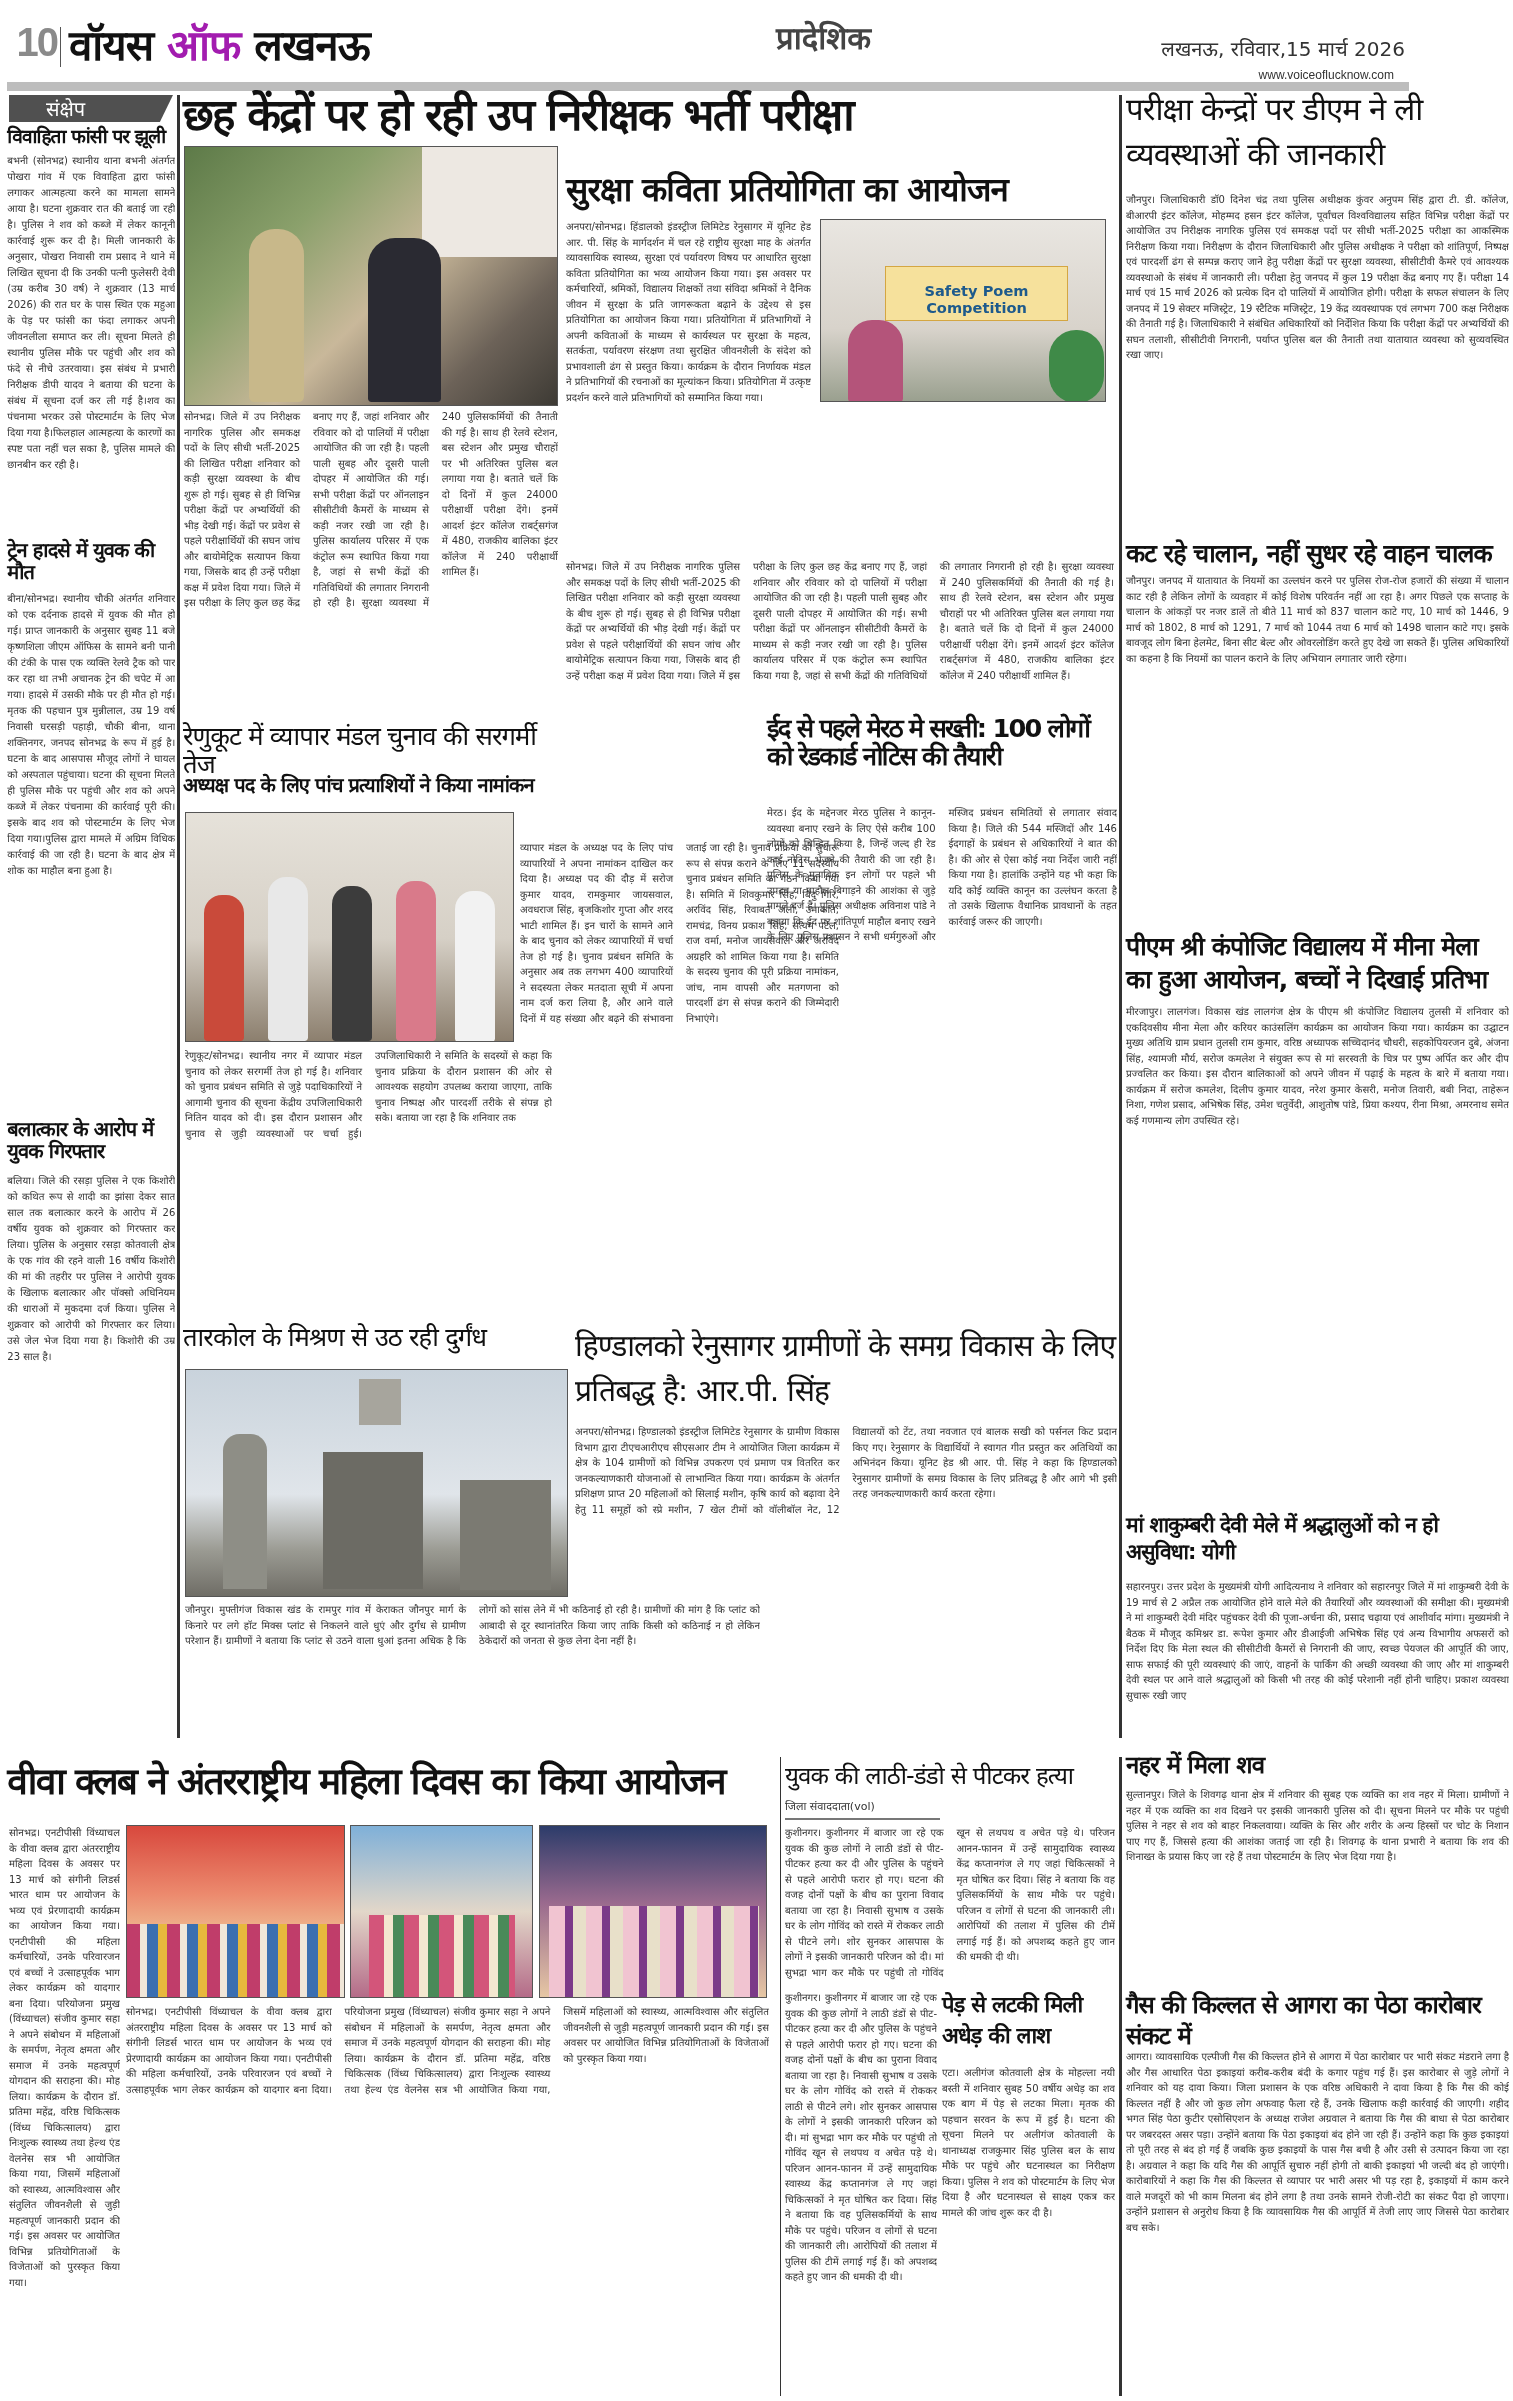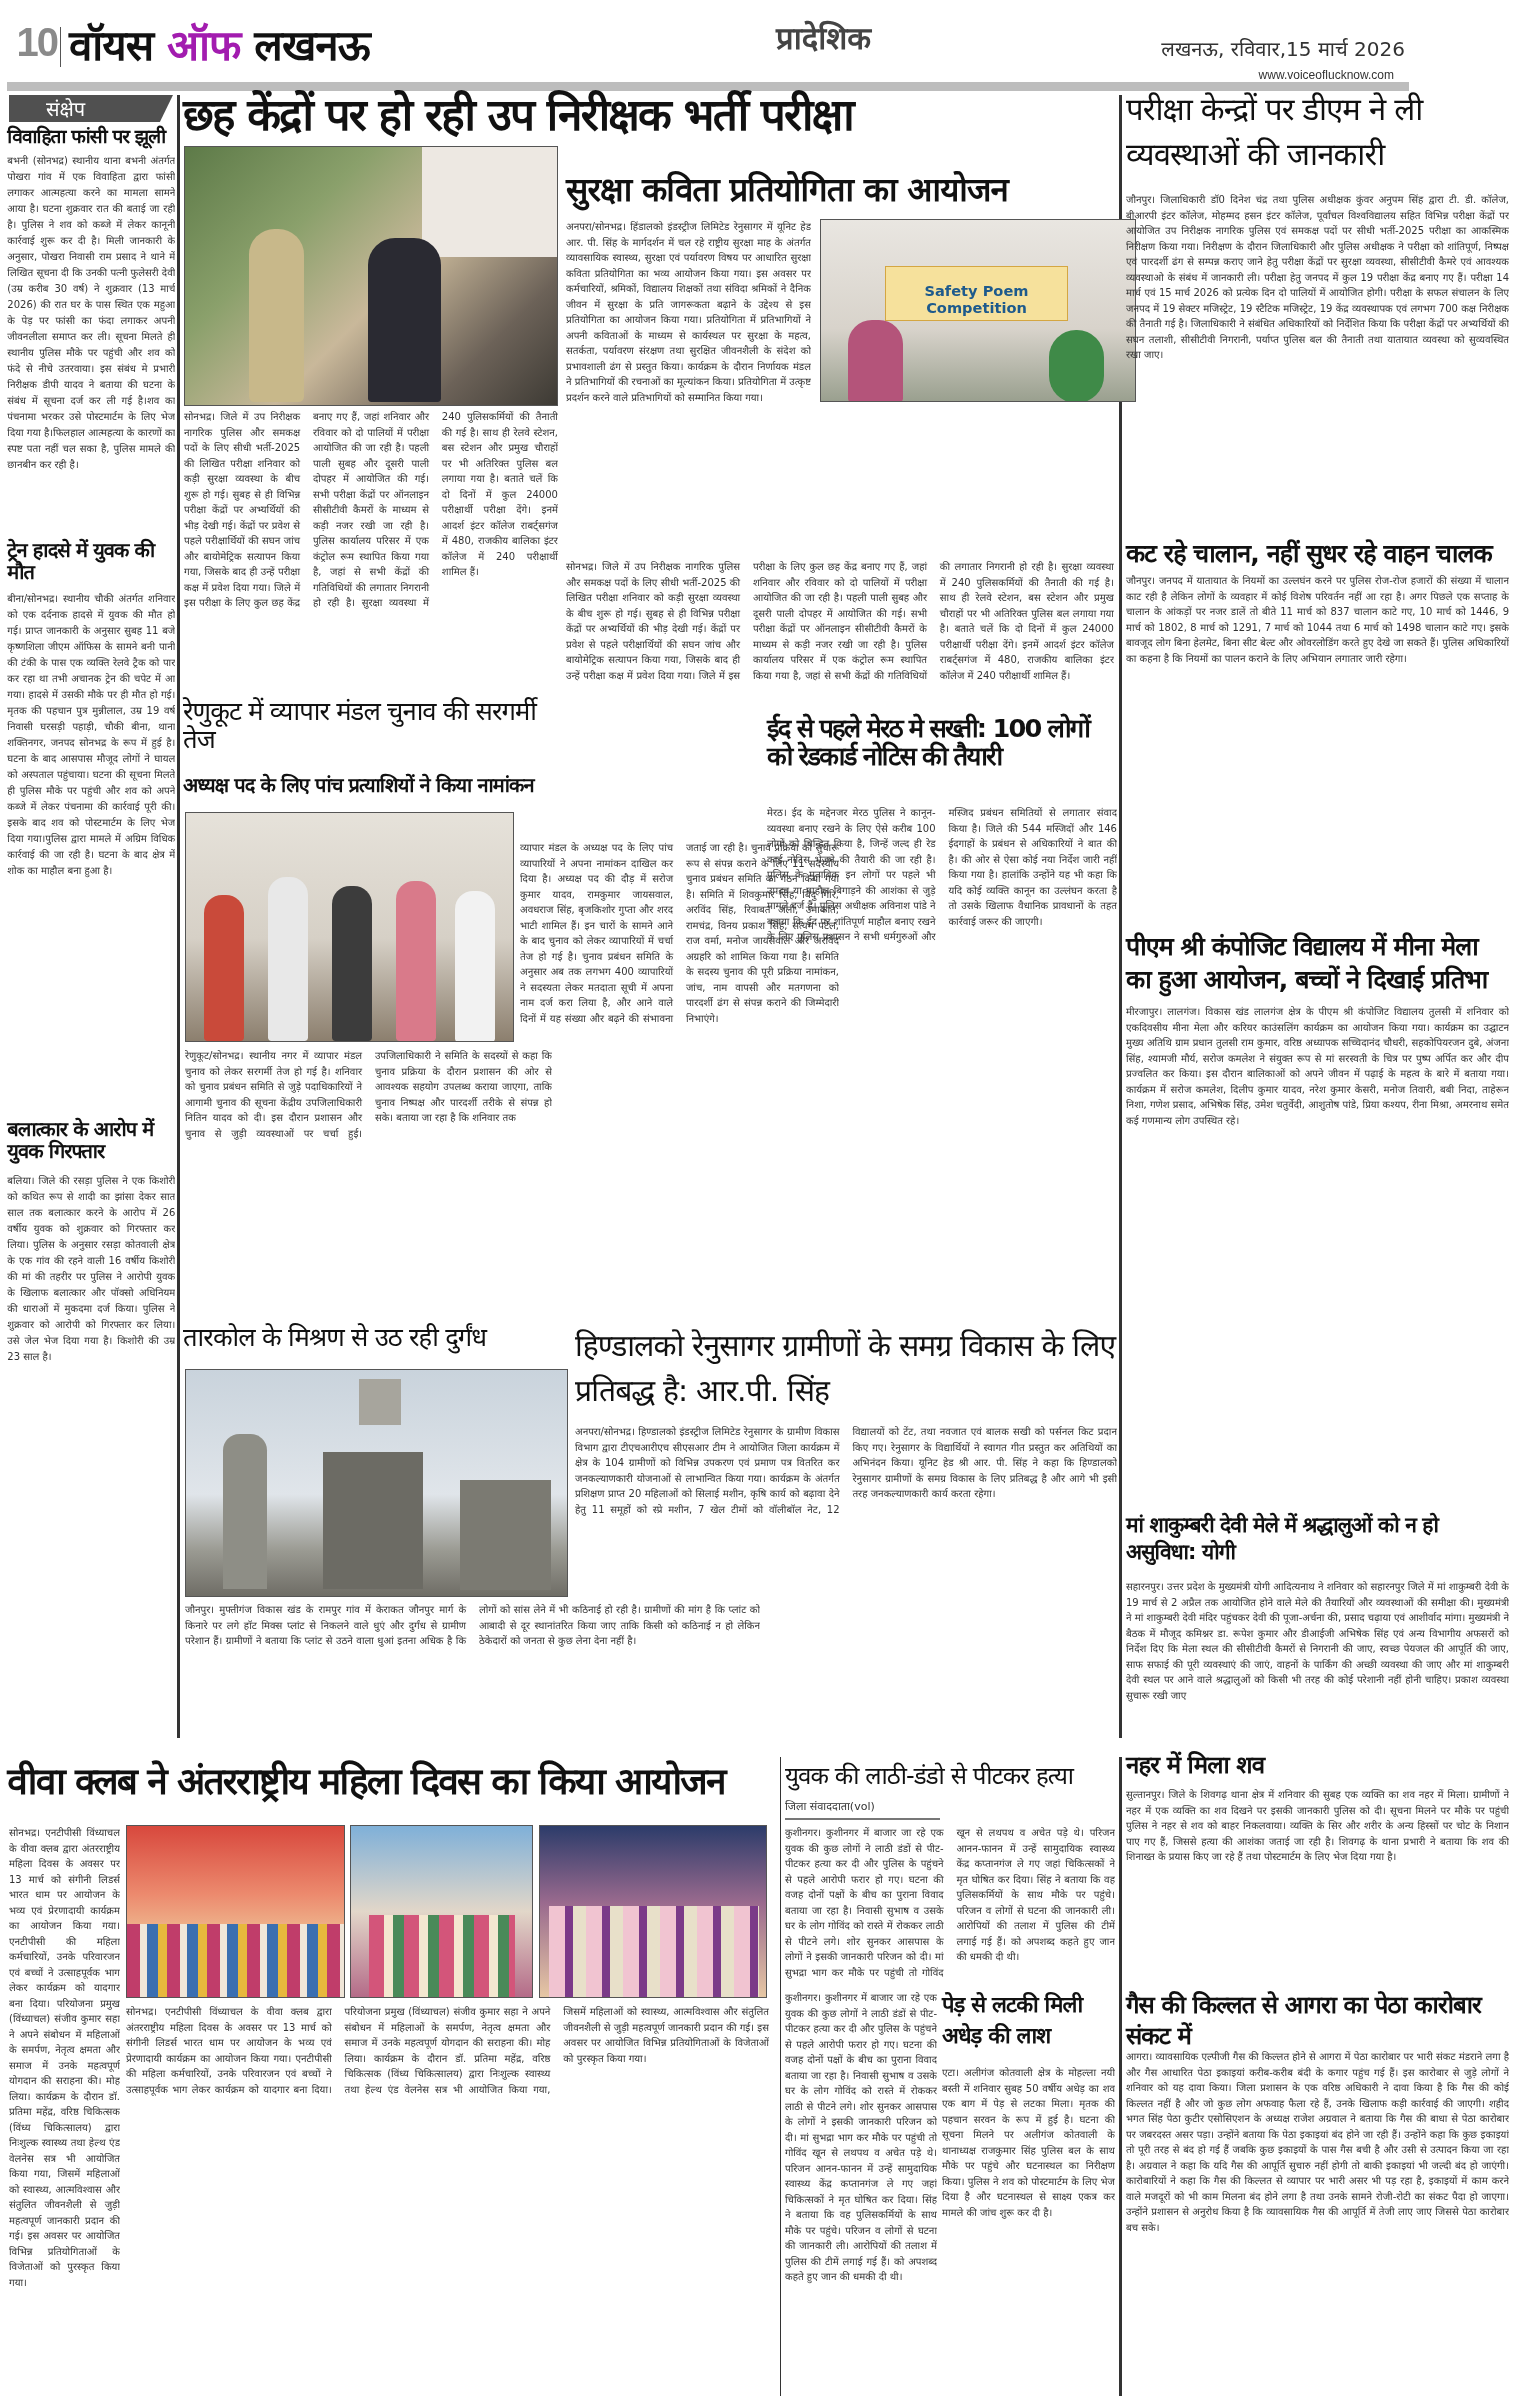--- a/index.html
+++ b/index.html
@@ -54,34 +54,34 @@
 <div class="abs hl light" style="left:183px;top:91px;width:931px;font-size:44px;font-weight:bold;letter-spacing:-1.8px">छह केंद्रों पर हो रही उप निरीक्षक भर्ती परीक्षा</div>
 <div class="abs photo" style="left:184px;top:146px;width:374px;height:260px;background:linear-gradient(135deg,#5d7a48 0%,#8aa06b 30%,#c9b89a 55%,#6c6258 80%,#3d3a34 100%)">
   <div style="position:absolute;left:64px;top:82px;width:55px;height:173px;background:#c8b88a;border-radius:25.6px 25.6px 5.5px 5.5px"></div>
   <div style="position:absolute;left:237px;top:0;width:137px;height:110px;background:#ede8e2"></div>
   <div style="position:absolute;left:183px;top:91px;width:73px;height:164px;background:#2a2a32;border-radius:27px 27px 3.7px 3.7px"></div>
 </div>
 <div class="abs body cols3" style="left:184px;top:409px;width:374px;height:303px;font-size:10px">सोनभद्र। जिले में उप निरीक्षक नागरिक पुलिस और समकक्ष पदों के लिए सीधी भर्ती-2025 की लिखित परीक्षा शनिवार को कड़ी सुरक्षा व्यवस्था के बीच शुरू हो गई। सुबह से ही विभिन्न परीक्षा केंद्रों पर अभ्यर्थियों की भीड़ देखी गई। केंद्रों पर प्रवेश से पहले परीक्षार्थियों की सघन जांच और बायोमेट्रिक सत्यापन किया गया, जिसके बाद ही उन्हें परीक्षा कक्ष में प्रवेश दिया गया। जिले में इस परीक्षा के लिए कुल छह केंद्र बनाए गए हैं, जहां शनिवार और रविवार को दो पालियों में परीक्षा आयोजित की जा रही है। पहली पाली सुबह और दूसरी पाली दोपहर में आयोजित की गई। सभी परीक्षा केंद्रों पर ऑनलाइन सीसीटीवी कैमरों के माध्यम से कड़ी नजर रखी जा रही है। पुलिस कार्यालय परिसर में एक कंट्रोल रूम स्थापित किया गया है, जहां से सभी केंद्रों की गतिविधियों की लगातार निगरानी हो रही है। सुरक्षा व्यवस्था में 240 पुलिसकर्मियों की तैनाती की गई है। साथ ही रेलवे स्टेशन, बस स्टेशन और प्रमुख चौराहों पर भी अतिरिक्त पुलिस बल लगाया गया है। बताते चलें कि दो दिनों में कुल 24000 परीक्षार्थी परीक्षा देंगे। इनमें आदर्श इंटर कॉलेज राबर्ट्सगंज में 480, राजकीय बालिका इंटर कॉलेज में 240 परीक्षार्थी शामिल हैं।</div>
 
 <div class="abs hl light" style="left:566px;top:172px;width:548px;font-size:33px;font-weight:bold">सुरक्षा कविता प्रतियोगिता का आयोजन</div>
 <div class="abs body" style="left:566px;top:219px;width:245px;height:340px;font-size:10px">अनपरा/सोनभद्र। हिंडालको इंडस्ट्रीज लिमिटेड रेनुसागर में यूनिट हेड आर. पी. सिंह के मार्गदर्शन में चल रहे राष्ट्रीय सुरक्षा माह के अंतर्गत व्यावसायिक स्वास्थ्य, सुरक्षा एवं पर्यावरण विषय पर आधारित सुरक्षा कविता प्रतियोगिता का भव्य आयोजन किया गया। इस अवसर पर कर्मचारियों, श्रमिकों, विद्यालय शिक्षकों तथा संविदा श्रमिकों ने दैनिक जीवन में सुरक्षा के प्रति जागरूकता बढ़ाने के उद्देश्य से इस प्रतियोगिता का आयोजन किया गया। प्रतियोगिता में प्रतिभागियों ने अपनी कविताओं के माध्यम से कार्यस्थल पर सुरक्षा के महत्व, सतर्कता, पर्यावरण संरक्षण तथा सुरक्षित जीवनशैली के संदेश को प्रभावशाली ढंग से प्रस्तुत किया। कार्यक्रम के दौरान निर्णायक मंडल ने प्रतिभागियों की रचनाओं का मूल्यांकन किया। प्रतियोगिता में उत्कृष्ट प्रदर्शन करने वाले प्रतिभागियों को सम्मानित किया गया।</div>
-<div class="abs photo" style="left:820px;top:219px;width:316px;height:183px;background:linear-gradient(180deg,#e9e6e1 0%,#d8d3cb 60%,#9aa08f 100%)">
+<div class="abs photo" style="left:820px;top:219px;width:286px;height:183px;background:linear-gradient(180deg,#e9e6e1 0%,#d8d3cb 60%,#9aa08f 100%)">
   <div style="position:absolute;left:64px;top:46px;width:183px;height:55px;background:#f6e19c;border:1.8px solid #d4a642;color:#1e5a8c;font:bold 14.6px 'DejaVu Sans',sans-serif;text-align:center;padding-top:14.6px">Safety Poem Competition</div>
   <div style="position:absolute;left:27px;top:100px;width:55px;height:82px;background:#b4547a;border-radius:24px 24px 3.7px 3.7px"></div>
   <div style="position:absolute;left:228px;top:110px;width:55px;height:73px;background:#3f8a48;border-radius:27px"></div>
 </div>
 <div class="abs body cols3" style="left:566px;top:559px;width:548px;height:153px;font-size:10px">सोनभद्र। जिले में उप निरीक्षक नागरिक पुलिस और समकक्ष पदों के लिए सीधी भर्ती-2025 की लिखित परीक्षा शनिवार को कड़ी सुरक्षा व्यवस्था के बीच शुरू हो गई। सुबह से ही विभिन्न परीक्षा केंद्रों पर अभ्यर्थियों की भीड़ देखी गई। केंद्रों पर प्रवेश से पहले परीक्षार्थियों की सघन जांच और बायोमेट्रिक सत्यापन किया गया, जिसके बाद ही उन्हें परीक्षा कक्ष में प्रवेश दिया गया। जिले में इस परीक्षा के लिए कुल छह केंद्र बनाए गए हैं, जहां शनिवार और रविवार को दो पालियों में परीक्षा आयोजित की जा रही है। पहली पाली सुबह और दूसरी पाली दोपहर में आयोजित की गई। सभी परीक्षा केंद्रों पर ऑनलाइन सीसीटीवी कैमरों के माध्यम से कड़ी नजर रखी जा रही है। पुलिस कार्यालय परिसर में एक कंट्रोल रूम स्थापित किया गया है, जहां से सभी केंद्रों की गतिविधियों की लगातार निगरानी हो रही है। सुरक्षा व्यवस्था में 240 पुलिसकर्मियों की तैनाती की गई है। साथ ही रेलवे स्टेशन, बस स्टेशन और प्रमुख चौराहों पर भी अतिरिक्त पुलिस बल लगाया गया है। बताते चलें कि दो दिनों में कुल 24000 परीक्षार्थी परीक्षा देंगे। इनमें आदर्श इंटर कॉलेज राबर्ट्सगंज में 480, राजकीय बालिका इंटर कॉलेज में 240 परीक्षार्थी शामिल हैं।</div>
 
 <div class="abs hl light" style="left:1126px;top:87px;width:383px;font-size:31px;font-weight:normal;line-height:1.45">परीक्षा केन्द्रों पर डीएम ने ली व्यवस्थाओं की जानकारी</div>
 <div class="abs body" style="left:1126px;top:192px;width:383px;height:347px;font-size:10px">जौनपुर। जिलाधिकारी डॉ0 दिनेश चंद्र तथा पुलिस अधीक्षक कुंवर अनुपम सिंह द्वारा टी. डी. कॉलेज, बीआरपी इंटर कॉलेज, मोहम्मद हसन इंटर कॉलेज, पूर्वांचल विश्वविद्यालय सहित विभिन्न परीक्षा केंद्रों पर आयोजित उप निरीक्षक नागरिक पुलिस एवं समकक्ष पदों पर सीधी भर्ती-2025 परीक्षा का आकस्मिक निरीक्षण किया गया। निरीक्षण के दौरान जिलाधिकारी और पुलिस अधीक्षक ने परीक्षा को शांतिपूर्ण, निष्पक्ष एवं पारदर्शी ढंग से सम्पन्न कराए जाने हेतु परीक्षा केंद्रों पर सुरक्षा व्यवस्था, सीसीटीवी कैमरे एवं आवश्यक व्यवस्थाओ के संबंध में जानकारी ली। परीक्षा हेतु जनपद में कुल 19 परीक्षा केंद्र बनाए गए हैं। परीक्षा 14 मार्च एवं 15 मार्च 2026 को प्रत्येक दिन दो पालियों में आयोजित होगी। परीक्षा के सफल संचालन के लिए जनपद में 19 सेक्टर मजिस्ट्रेट, 19 स्टैटिक मजिस्ट्रेट, 19 केंद्र व्यवस्थापक एवं लगभग 700 कक्ष निरीक्षक की तैनाती गई है। जिलाधिकारी ने संबंधित अधिकारियों को निर्देशित किया कि परीक्षा केंद्रों पर अभ्यर्थियों की सघन तलाशी, सीसीटीवी निगरानी, पर्याप्त पुलिस बल की तैनाती तथा यातायात व्यवस्था को सुव्यवस्थित रखा जाए।</div>
 
 <div class="abs hl" style="left:1126px;top:540px;width:383px;font-size:25px">कट रहे चालान, नहीं सुधर रहे वाहन चालक</div>
 <div class="abs body" style="left:1126px;top:573px;width:383px;height:369px;font-size:10px">जौनपुर। जनपद में यातायात के नियमों का उल्लघंन करने पर पुलिस रोज-रोज हजारों की संख्या में चालान काट रही है लेकिन लोगों के व्यवहार में कोई विशेष परिवर्तन नहीं आ रहा है। अगर पिछले एक सप्ताह के चालान के आंकड़ों पर नजर डालें तो बीते 11 मार्च को 837 चालान काटे गए, 10 मार्च को 1446, 9 मार्च को 1802, 8 मार्च को 1291, 7 मार्च को 1044 तथा 6 मार्च को 1498 चालान काटे गए। इसके बावजूद लोग बिना हेलमेट, बिना सीट बेल्ट और ओवरलोडिंग करते हुए देखे जा सकते हैं। पुलिस अधिकारियों का कहना है कि नियमों का पालन कराने के लिए अभियान लगातार जारी रहेगा।</div>
 
-<div class="abs hl light" style="left:183px;top:697px;width:392px;font-size:25.6px;font-weight:normal">रेणुकूट में व्यापार मंडल चुनाव की सरगर्मी तेज</div>
+<div class="abs hl light" style="left:183px;top:722px;width:392px;font-size:25.6px;font-weight:normal">रेणुकूट में व्यापार मंडल चुनाव की सरगर्मी तेज</div>
 <div class="abs hl" style="left:183px;top:774px;width:392px;font-size:20px">अध्यक्ष पद के लिए पांच प्रत्याशियों ने किया नामांकन</div>
 <div class="abs photo" style="left:185px;top:812px;width:329px;height:230px;background:linear-gradient(180deg,#e6e2da 0%,#d6d0c6 55%,#8c7f6e 100%)">
   <div style="position:absolute;left:18px;top:82px;width:40px;height:146px;background:#c94a3a;border-radius:18px 18px 3.7px 3.7px"></div>
   <div style="position:absolute;left:82px;top:64px;width:40px;height:164px;background:#e8e8e8;border-radius:18px 18px 3.7px 3.7px"></div>
   <div style="position:absolute;left:146px;top:73px;width:40px;height:155px;background:#3c3c3c;border-radius:18px 18px 3.7px 3.7px"></div>
   <div style="position:absolute;left:210px;top:68px;width:40px;height:160px;background:#d97a8a;border-radius:18px 18px 3.7px 3.7px"></div>
   <div style="position:absolute;left:269px;top:78px;width:40px;height:151px;background:#f2f2f2;border-radius:18px 18px 3.7px 3.7px"></div>
 </div>
 <div class="abs body cols2" style="left:185px;top:1048px;width:367px;height:256px;font-size:10px">रेणुकूट/सोनभद्र। स्थानीय नगर में व्यापार मंडल चुनाव को लेकर सरगर्मी तेज हो गई है। शनिवार को चुनाव प्रबंधन समिति से जुड़े पदाधिकारियों ने आगामी चुनाव की सूचना केंद्रीय उपजिलाधिकारी नितिन यादव को दी। इस दौरान प्रशासन और चुनाव से जुड़ी व्यवस्थाओं पर चर्चा हुई। उपजिलाधिकारी ने समिति के सदस्यों से कहा कि चुनाव प्रक्रिया के दौरान प्रशासन की ओर से आवश्यक सहयोग उपलब्ध कराया जाएगा, ताकि चुनाव निष्पक्ष और पारदर्शी तरीके से संपन्न हो सके। बताया जा रहा है कि शनिवार तक</div>
 

